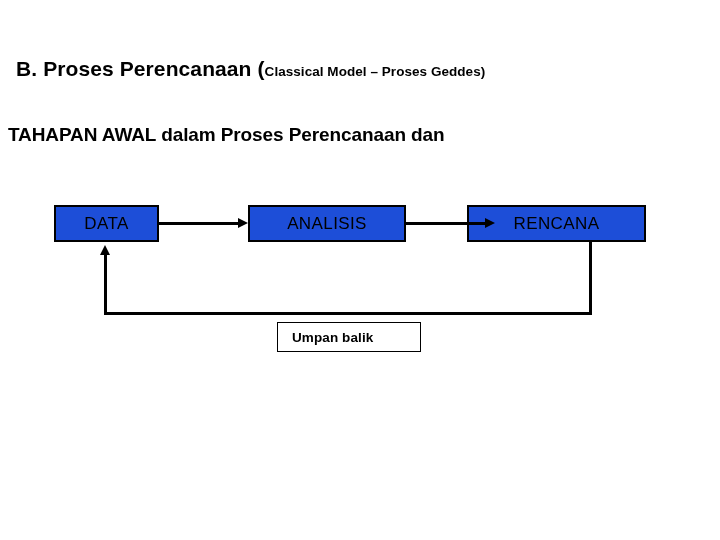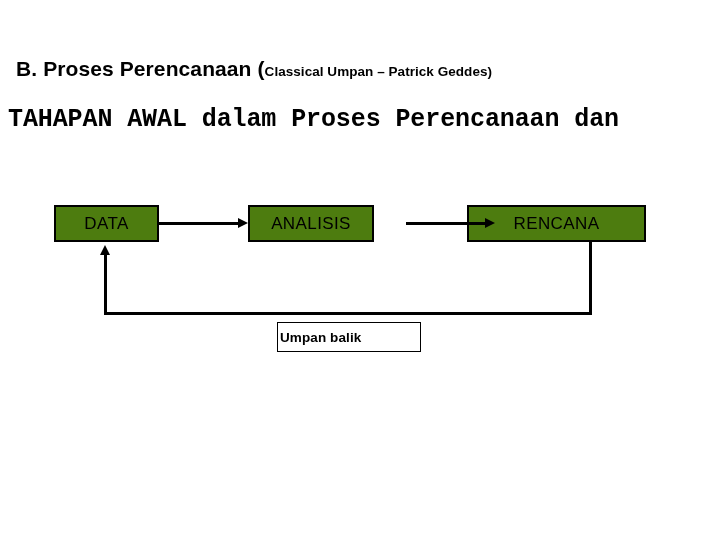--- a/index.html
+++ b/index.html
@@ -39,74 +39,73 @@
   }
   .heading-paren {
     font-size: 13.5px;
     font-weight: bold;
     letter-spacing: 0.05px;
   }
 
   .subheading {
     position: absolute;
     left: 8px;
-    top: 103px;
+    top: 118px;
     width: 680px;
-    font-size: 25px;
+    font-size: 19px;
     font-weight: bold;
     line-height: 34px;
     letter-spacing: -0.1px;
-    font-family: Liberation Mono, monospace;
   }
   .subheading .line2 {
     display: block;
   }
 
   
   #diagram {
     position: absolute;
     left: 0;
     top: 0;
     width: 720px;
     height: 540px;
   }
 
   .node {
     position: absolute;
     box-sizing: border-box;
     border: 2px solid #000000;
-    background: #4d7c0f;
+    background: #1d4ed8;
     display: flex;
     align-items: center;
     justify-content: center;
     font-size: 17px;
     font-weight: normal;
     letter-spacing: 0.4px;
     height: 37px;
     top: 205px;
   }
 
   #node-data    { left: 54px;  width: 105px; }
-  #node-analisis{ left: 248px; width: 126px; }
+  #node-analisis{ left: 248px; width: 158px; }
   #node-rencana { left: 467px; width: 179px; }
 
   .feedback-node {
     position: absolute;
     box-sizing: border-box;
     border: 1.3px solid #000000;
     background: #ffffff;
     left: 277px;
     top: 322px;
     width: 144px;
     height: 30px;
     display: flex;
     align-items: center;
     font-size: 13.5px;
     font-weight: bold;
-    padding-left: 2px;
+    padding-left: 14px;
     letter-spacing: 0.1px;
   }
 
   
   .hline {
     position: absolute;
     background: #000000;
     height: 3px;
   }
   .vline {
@@ -145,21 +144,21 @@
     left: 100px;
     top: 245px;
   }
 </style>
 </head>
 <body>
 
 <div id="slide">
 
   <div class="heading-section">
-    <span class="heading-main">B.  Proses Perencanaan (</span><span class="heading-paren">Classical Umpan – Patrick Geddes)</span>
+    <span class="heading-main">B.  Proses Perencanaan (</span><span class="heading-paren">Classical Model – Proses Geddes)</span>
   </div>
 
   <div class="subheading">
     <span class="line1">TAHAPAN AWAL dalam Proses Perencanaan dan</span>
   </div>
 
   <div id="diagram">
 
     <div id="node-data" class="node">DATA</div>
 

